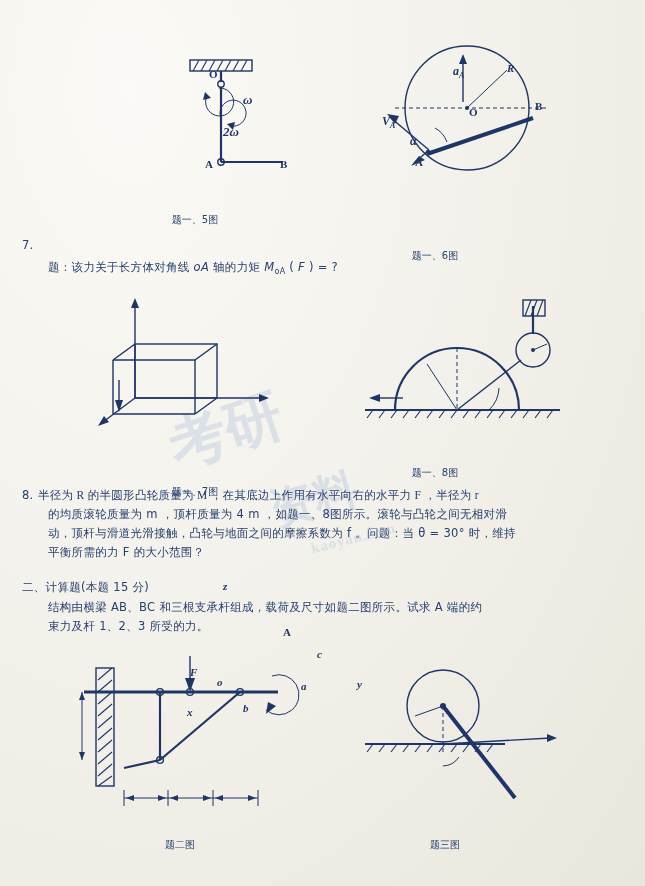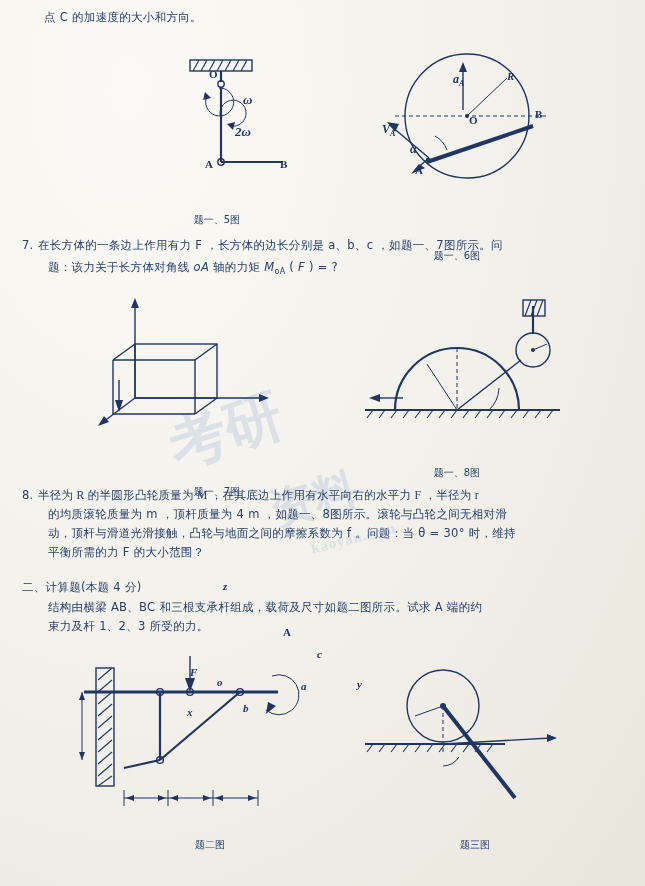--- a/index.html
+++ b/index.html
@@ -55,21 +55,21 @@
     font-size:11.5px;
     color:#27406e;
     line-height:19px;
     letter-spacing:.3px;
   }
   .cap{
     position:absolute;
     font-family:"DejaVu Sans","Liberation Sans",sans-serif;
     font-size:10px;
     color:#27406e;
-    text-align:right;
+    text-align:center;
   }
   .fig{position:absolute;}
   .lbl{
     position:absolute;
     font-family:"Liberation Serif",serif;
     font-size:11px;
     font-style:italic;
     font-weight:bold;
     color:#1e3566;
   }
@@ -90,21 +90,20 @@
   <div class="noise">　　　　　　　　　　　　　　　　　　　　　　　　　　　　　　　　　　　　　　　　　　　　　　　　　　　　　　　　　　　　　　　　　　　　　　　　　　　　　　　　　　　　　　　　　　　　　　　　　　　　　　　　　　　　　　　　　　　　　　　　　　　　</div>
 
   <div class="watermark">
     <span class="wm1">考研</span>
     <span class="wm2">资料</span>
     <span class="wm3">kaoyan.com</span>
   </div>
 
   <div class="content">
 
-    <div class="txt" style="left:44px;top:8px;">点 C 的加速度的大小和方向。</div>
 
     <div class="fig" style="left:95px;top:52px;">
       <svg width="190" height="140" viewBox="0 0 190 140">
 
         <rect x="95" y="8" width="62" height="11" fill="none" class="ln"></rect>
         <g class="hatchline">
           <line x1="98" y1="19" x2="104" y2="8"></line>
           <line x1="106" y1="19" x2="112" y2="8"></line>
           <line x1="114" y1="19" x2="120" y2="8"></line>
           <line x1="122" y1="19" x2="128" y2="8"></line>
@@ -124,27 +123,27 @@
 
         <path class="thin" d="M136 74 a13 13 0 1 0 -10 -8"></path>
         <polygon class="solidfill" points="140,70 132,72 138,78"></polygon>
 
         <circle cx="126" cy="110" r="3.2" fill="#fff" class="ln"></circle>
 
         <line class="ln2" x1="126" y1="110" x2="188" y2="110"></line>
       </svg>
       <span class="lbl up" style="left:114px;top:16px;">O</span>
       <span class="lbl" style="left:148px;top:40px;font-size:13px;">ω</span>
-      <span class="lbl" style="left:140px;top:72px;font-size:13px;">2ω</span>
+      <span class="lbl" style="left:128px;top:72px;font-size:13px;">2ω</span>
       <span class="lbl up" style="left:110px;top:106px;">A</span>
       <span class="lbl up" style="left:185px;top:106px;">B</span>
     </div>
     <div class="cap" style="left:150px;top:213px;width:90px;">题一、5图</div>
 
-    <div class="fig" style="left:355px;top:40px;">
+    <div class="fig" style="left:355px;top:32px;">
       <svg width="210" height="150" viewBox="0 0 210 150">
 
         <circle cx="112" cy="76" r="62" class="ln" fill="none"></circle>
 
         <circle cx="112" cy="76" r="2" class="solidfill"></circle>
 
         <line class="dash" x1="40" y1="76" x2="192" y2="76"></line>
 
         <line class="thin" x1="112" y1="76" x2="152" y2="38"></line>
 
@@ -167,21 +166,20 @@
       <span class="lbl" style="left:152px;top:30px;">R</span>
       <span class="lbl" style="left:27px;top:82px;font-size:12px;">V<sub style="font-size:8px">A</sub></span>
       <span class="lbl" style="left:55px;top:102px;font-size:12px;">α</span>
       <span class="lbl up" style="left:114px;top:74px;">O</span>
       <span class="lbl up" style="left:180px;top:68px;">B</span>
       <span class="lbl up" style="left:60px;top:124px;">A</span>
     </div>
     <div class="cap" style="left:390px;top:213px;width:90px;margin-top:36px;">题一、6图</div>
 
     <div class="txt" style="left:22px;top:236px;">7.</div>
-    <div class="txt" style="left:38px;top:236px;width:600px;">在长方体的一条边上作用有力 F ，长方体的边长分别是 a、b、c ，如题一、7图所示。问</div>
     <div class="txt" style="left:48px;top:258px;width:600px;">
       题：该力关于长方体对角线 <i>oA</i> 轴的力矩 <i>M</i><sub style="font-size:8px">oA</sub> ( <i>F</i> ) = ?
     </div>
 
     <div class="fig" style="left:95px;top:288px;">
       <svg width="200" height="140" viewBox="0 0 200 140">
 
         <line class="ln" x1="40" y1="110" x2="40" y2="16"></line>
         <polygon class="solidfill" points="40,10 36,20 44,20"></polygon>
 
@@ -268,21 +266,21 @@
 
     </div>
     <div class="cap" style="left:390px;top:466px;width:90px;">题一、8图</div>
 
     <div class="txt" style="left:22px;top:486px;">8.</div>
     <div class="txt" style="left:38px;top:486px;width:600px;font-family:Liberation Serif, serif;">半径为 R 的半圆形凸轮质量为 M ，在其底边上作用有水平向右的水平力 F ，半径为 r</div>
     <div class="txt" style="left:48px;top:505px;width:600px;">的均质滚轮质量为 m ，顶杆质量为 4 m ，如题一、8图所示。滚轮与凸轮之间无相对滑</div>
     <div class="txt" style="left:48px;top:524px;width:600px;">动，顶杆与滑道光滑接触，凸轮与地面之间的摩擦系数为 f 。问题：当 θ = 30° 时，维持</div>
     <div class="txt" style="left:48px;top:543px;width:600px;">平衡所需的力 F 的大小范围？</div>
 
-    <div class="txt" style="left:22px;top:578px;">二、计算题(本题 4 分)</div>
+    <div class="txt" style="left:22px;top:578px;">二、计算题(本题 15 分)</div>
     <div class="txt" style="left:48px;top:598px;width:600px;">结构由横梁 AB、BC 和三根支承杆组成，载荷及尺寸如题二图所示。试求 A 端的约</div>
     <div class="txt" style="left:48px;top:617px;width:600px;">束力及杆 1、2、3 所受的力。</div>
 
     <div class="fig" style="left:60px;top:648px;">
       <svg width="260" height="170" viewBox="0 0 260 170">
 
         <rect x="36" y="20" width="18" height="118" fill="none" class="ln"></rect>
         <g class="hatchline">
           <line x1="38" y1="32" x2="52" y2="20"></line>
           <line x1="38" y1="44" x2="52" y2="32"></line>

